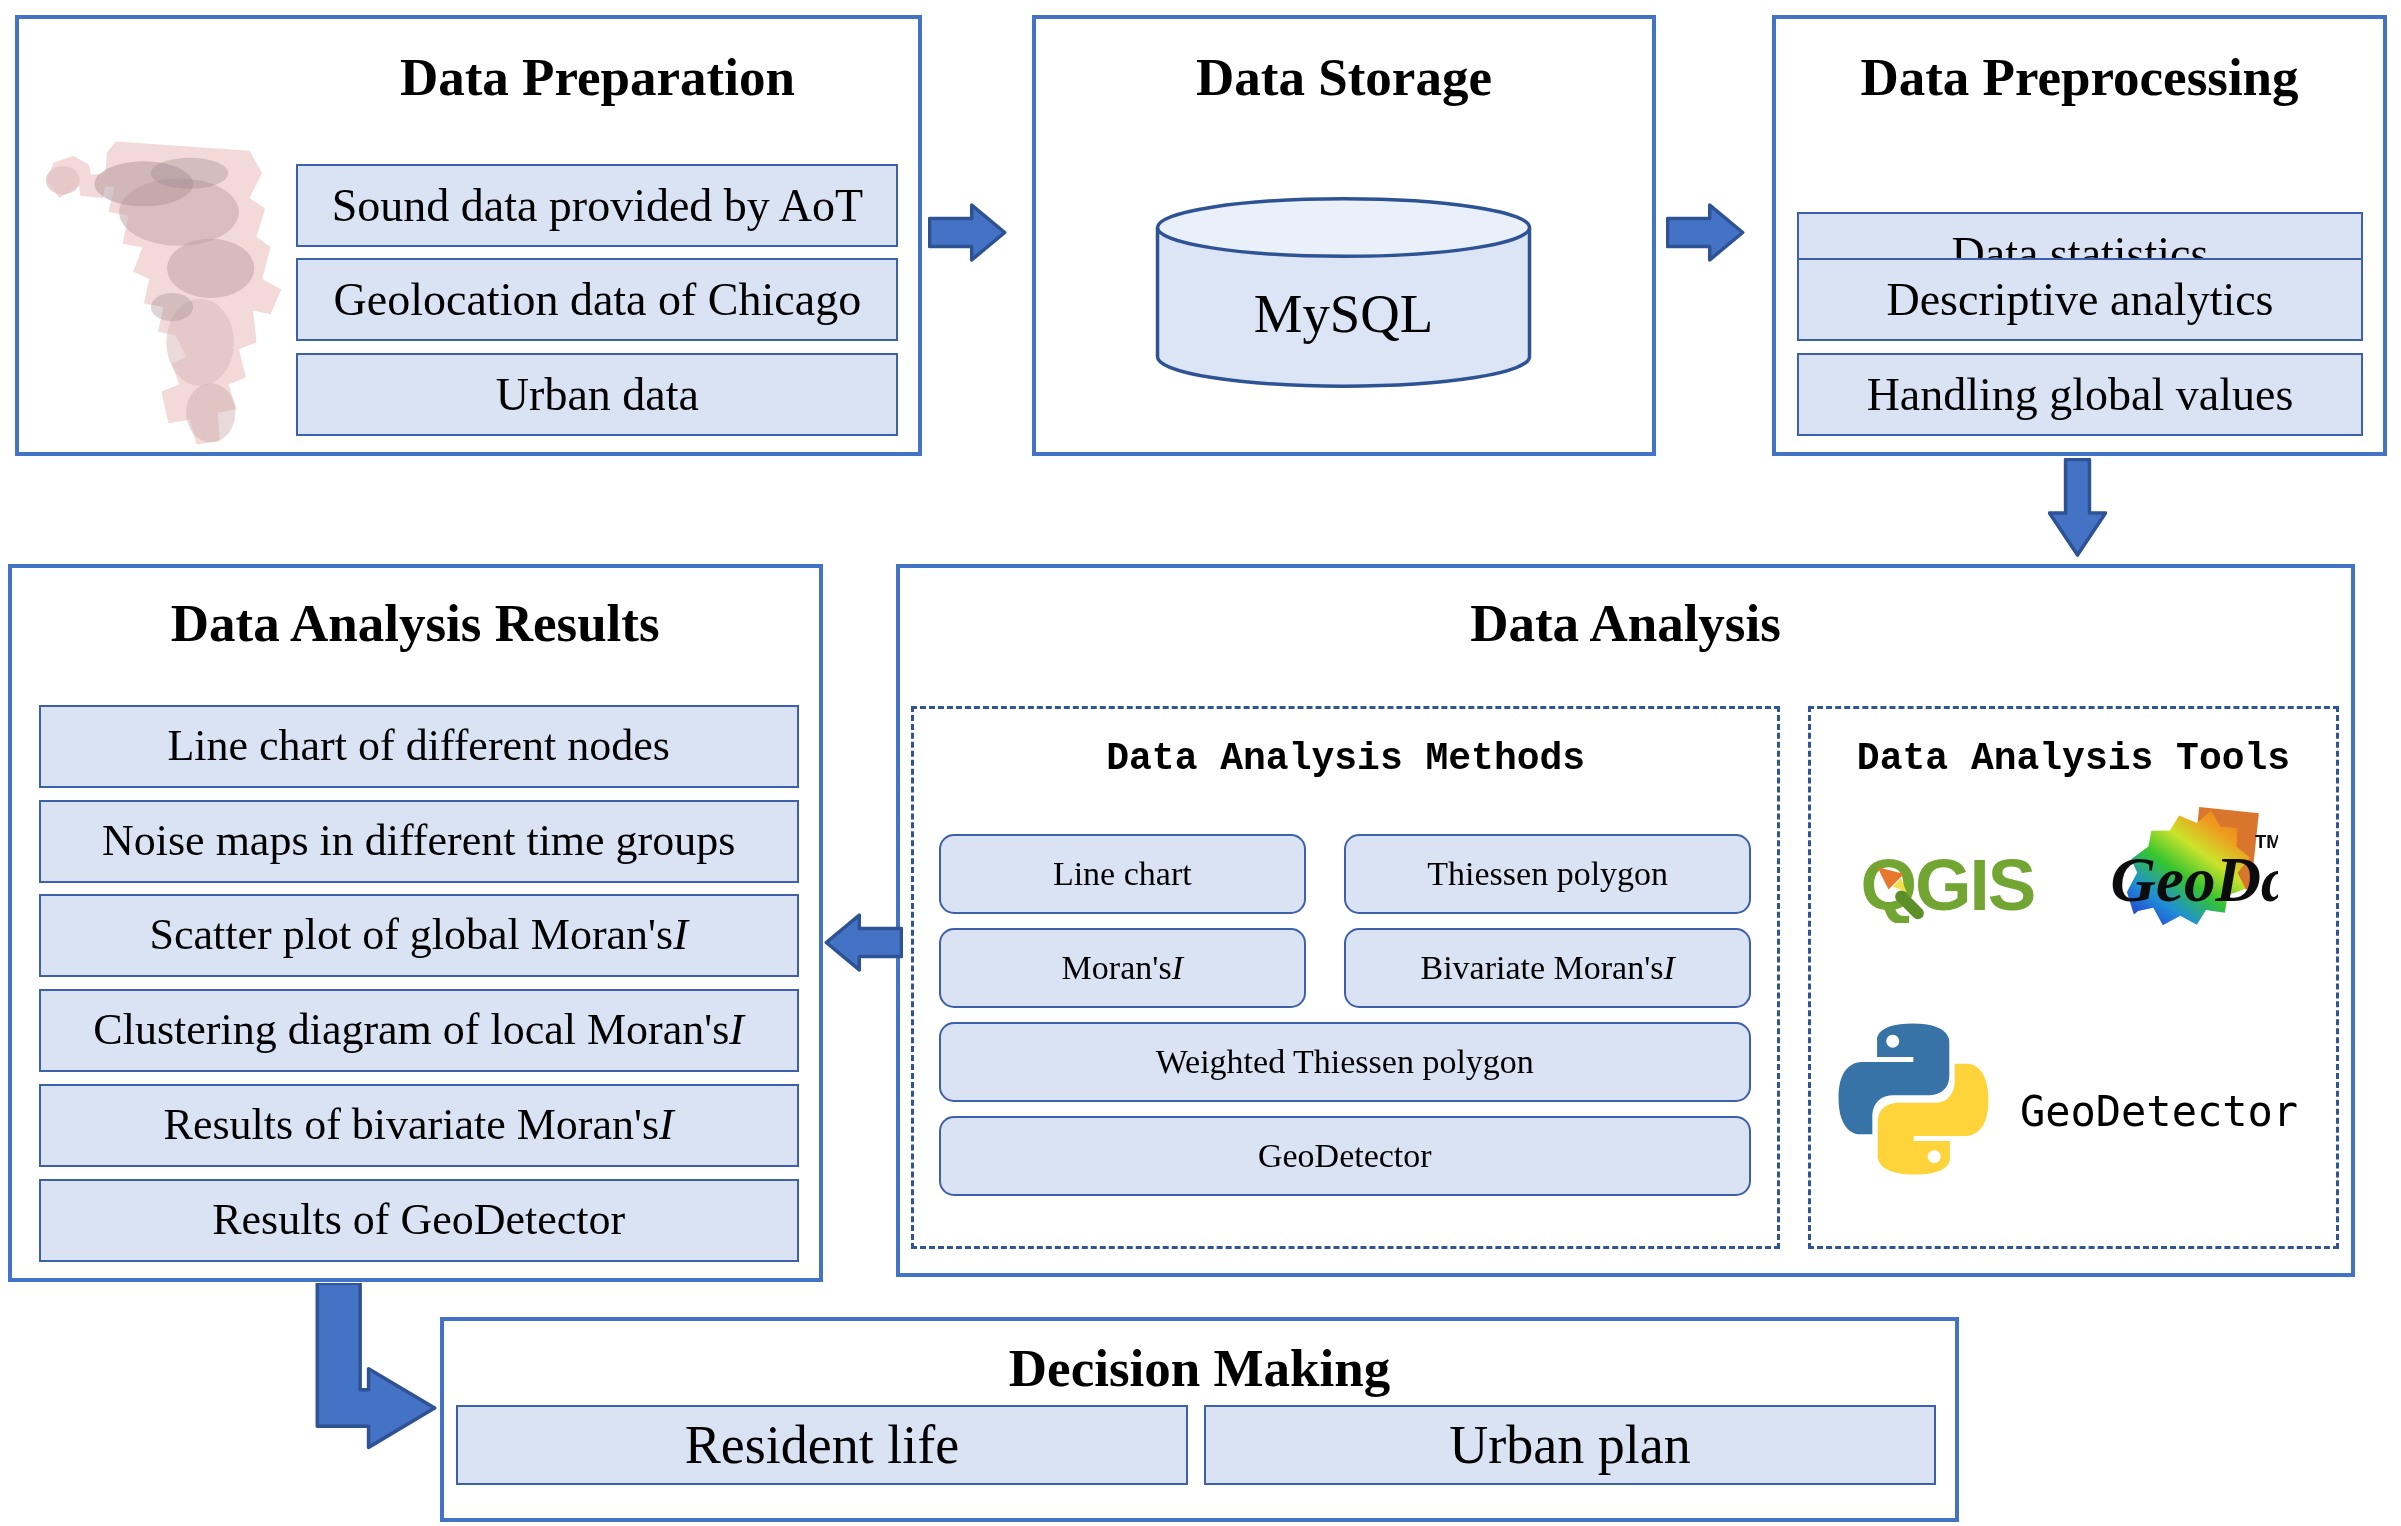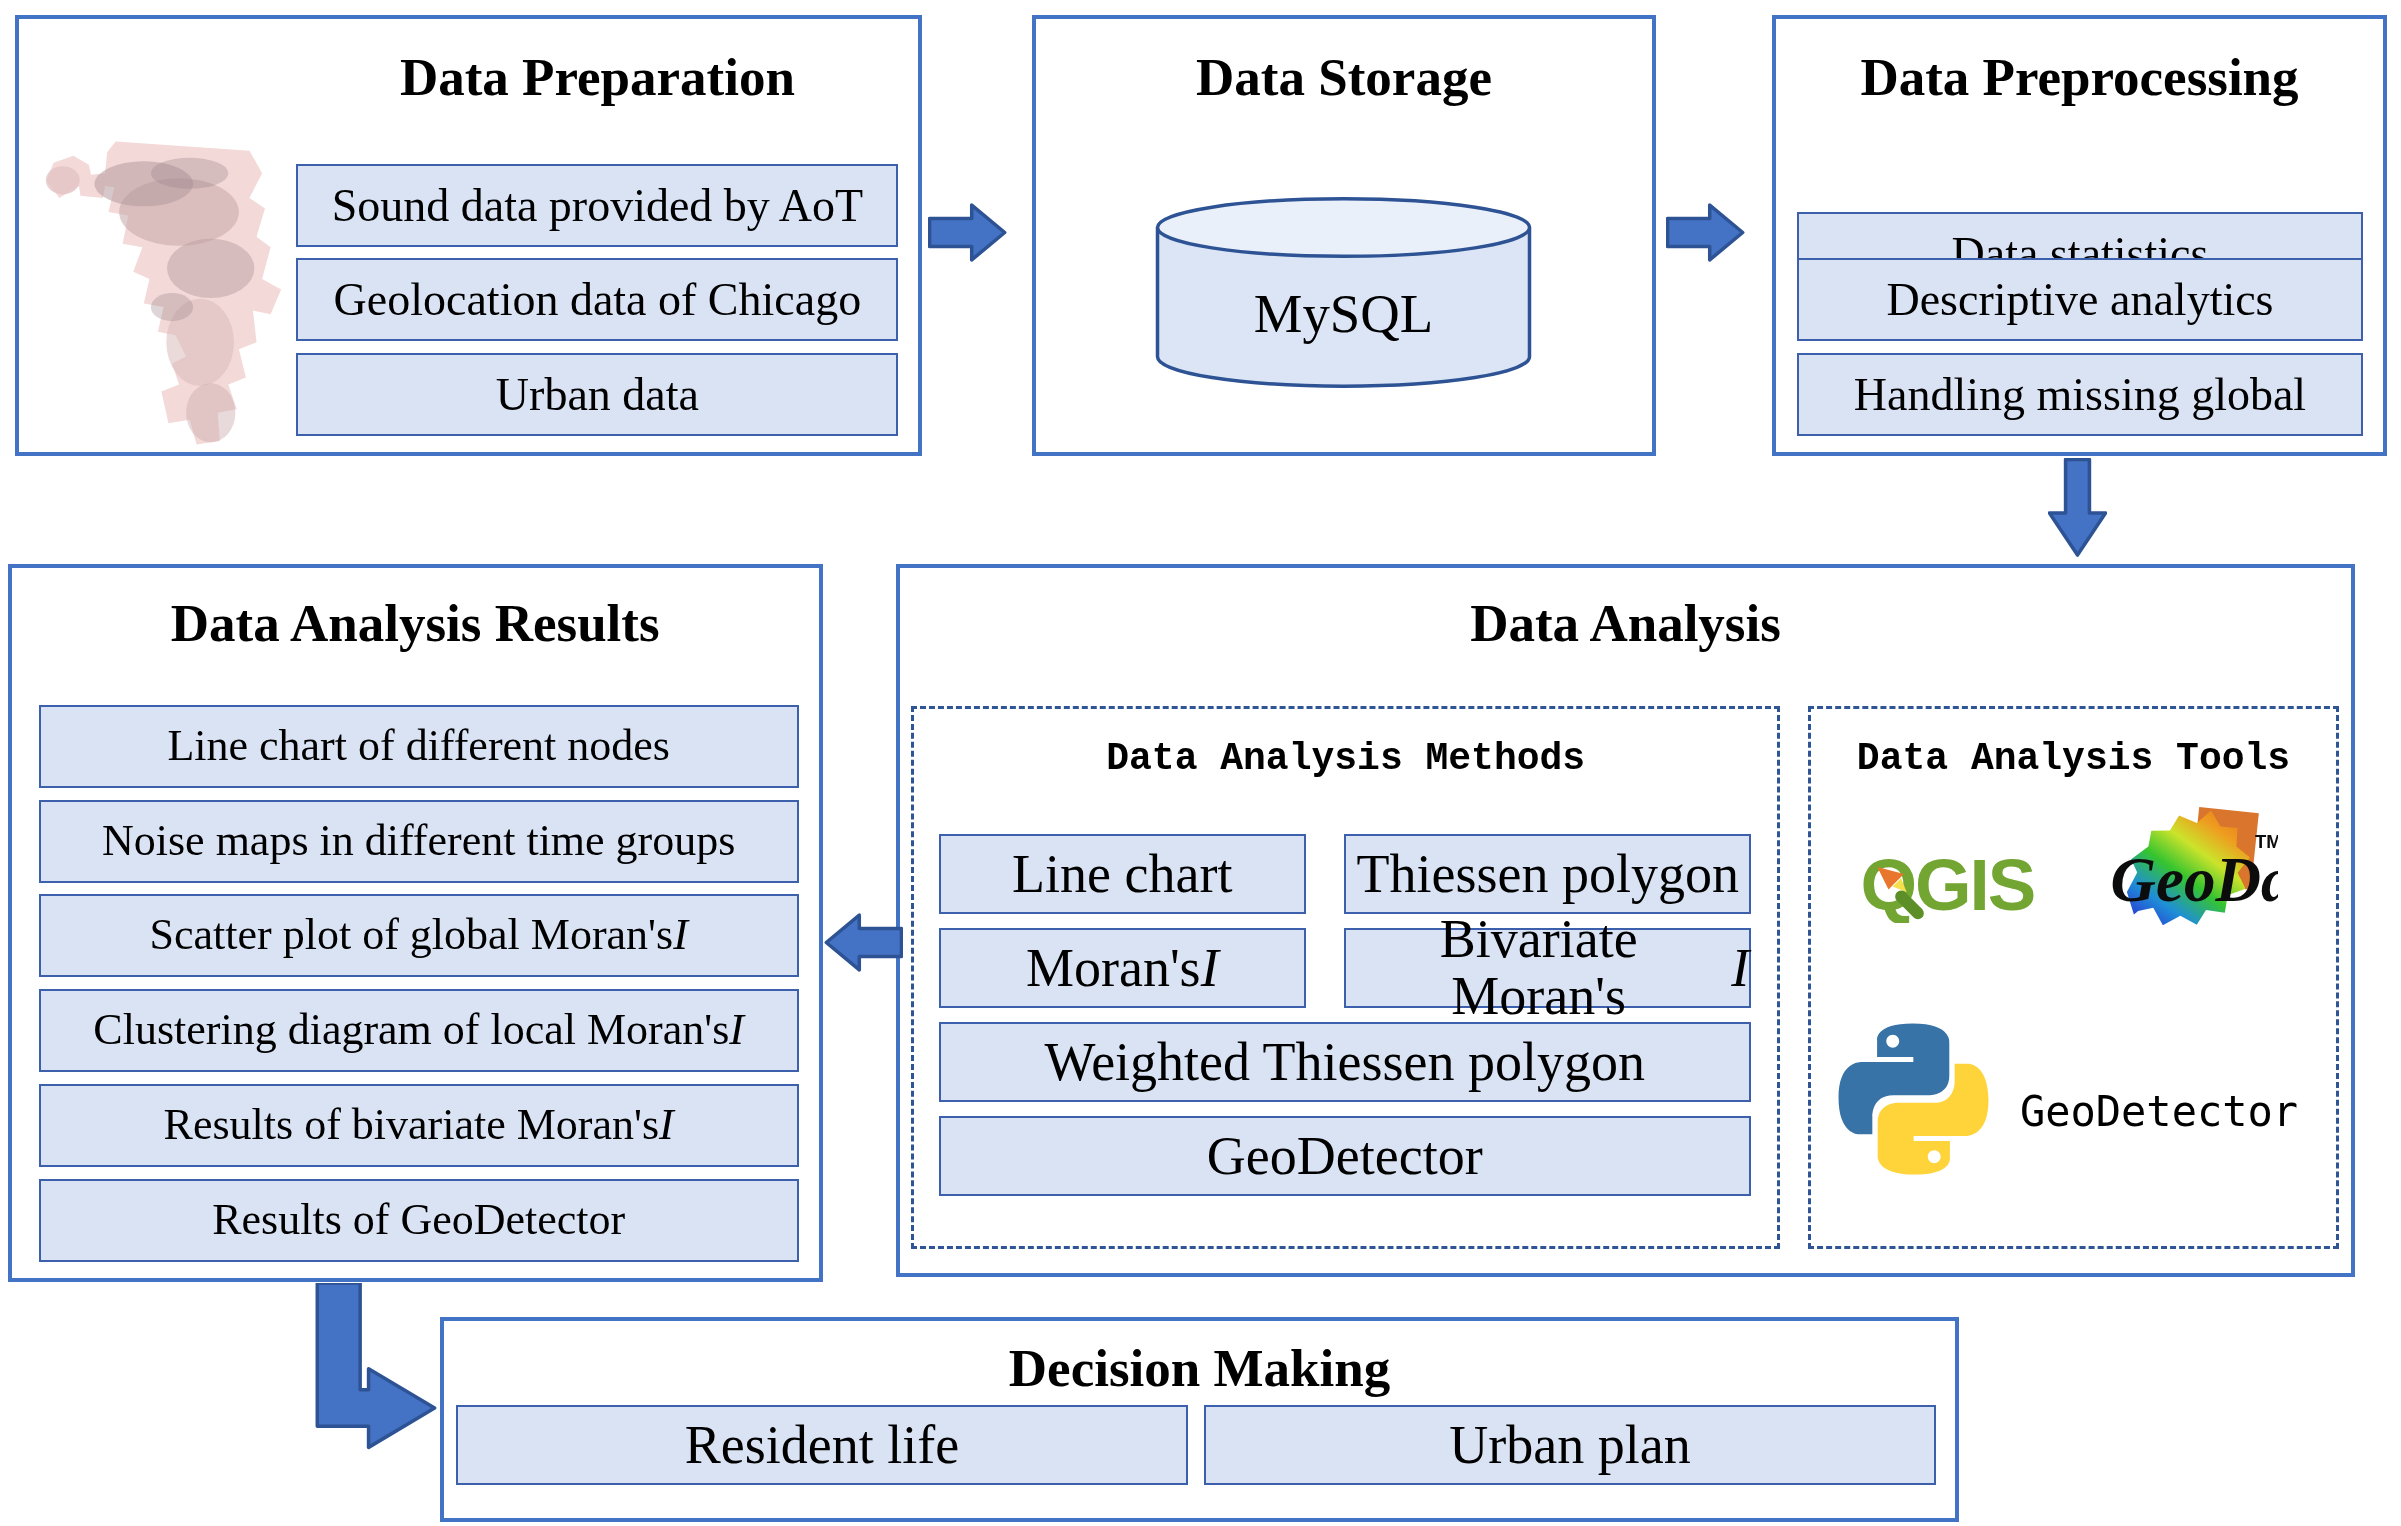--- a/index.html
+++ b/index.html
@@ -35,21 +35,21 @@
   #box-results{left:7.7px;top:564px;width:815px;height:718px;}
   #results-title{left:0;right:0;top:25px;}
   .res-item{left:27px;width:760px;height:83px;font-size:44px;margin-top:7px;}
   #res-i0{top:130px;} #res-i1{top:225px;} #res-i2{top:319px;}
   #res-i3{top:414px;} #res-i4{top:509px;} #res-i5{top:604px;}
 
   #box-analysis{left:896px;top:564px;width:1459px;height:713px;}
   #analysis-title{left:0;right:0;top:25px;}
   #methods-box{left:11.2px;top:138px;width:869px;height:543px;}
   #methods-title{left:0;right:0;top:19.7px;}
-  .m-item{height:80px;font-size:54px;}
+  .m-item{height:80px;font-size:34px;border-radius:15px;}
   #m-i0{left:24.6px;top:125px;width:367px;}  #m-i1{left:430px;top:125px;width:407px;}
   #m-i2{left:24.6px;top:219px;width:367px;}  #m-i3{left:430px;top:219px;width:407px;}
   #m-i4{left:24.6px;top:313px;width:812px;} #m-i5{left:24.6px;top:407px;width:812px;}
 
   #tools-box{left:908px;top:138px;width:531px;height:543px;}
   #tools-title{left:0;right:0;top:19.7px;}
   #qgis-logo{position:absolute;left:49px;top:137px;}
   #geoda-logo{position:absolute;left:298px;top:84px;}
   #python-logo{position:absolute;left:17.6px;top:302px;}
   #geodetector-label{position:absolute;left:183px;top:378px;width:330px;text-align:center;
@@ -97,21 +97,21 @@
       <path d="M5,46 V230 A265,42 0 0 0 535,230 V46" fill="#DCE5F5" stroke="#2E5395" stroke-width="5"></path>
       <ellipse cx="270" cy="46" rx="265" ry="41" fill="#EAF0FA" stroke="#2E5395" stroke-width="5"></ellipse>
       <text x="270" y="195" text-anchor="middle" font-family="Liberation Serif, serif" font-size="78" fill="#000">MySQL</text>
     </svg>
   </section>
 
   <section class="outer" id="box-preproc">
     <h2 class="title" id="preproc-title">Data Preprocessing</h2>
     <div class="item preproc-item" id="pre-i0">Data statistics</div>
     <div class="item preproc-item" id="pre-i1">Descriptive analytics</div>
-    <div class="item preproc-item" id="pre-i2">Handling missing global</div>
+    <div class="item preproc-item" id="pre-i2">Handling global values</div>
   </section>
 
   <section class="outer" id="box-results">
     <h2 class="title" id="results-title">Data Analysis Results</h2>
     <div class="item res-item" id="res-i0">Line chart of different nodes</div>
     <div class="item res-item" id="res-i1">Noise maps in different time groups</div>
     <div class="item res-item" id="res-i2">Scatter plot of global Moran's <i>I</i></div>
     <div class="item res-item" id="res-i3">Clustering diagram of local Moran's <i>I</i></div>
     <div class="item res-item" id="res-i4">Results of bivariate Moran's <i>I</i></div>
     <div class="item res-item" id="res-i5">Results of GeoDetector</div>

